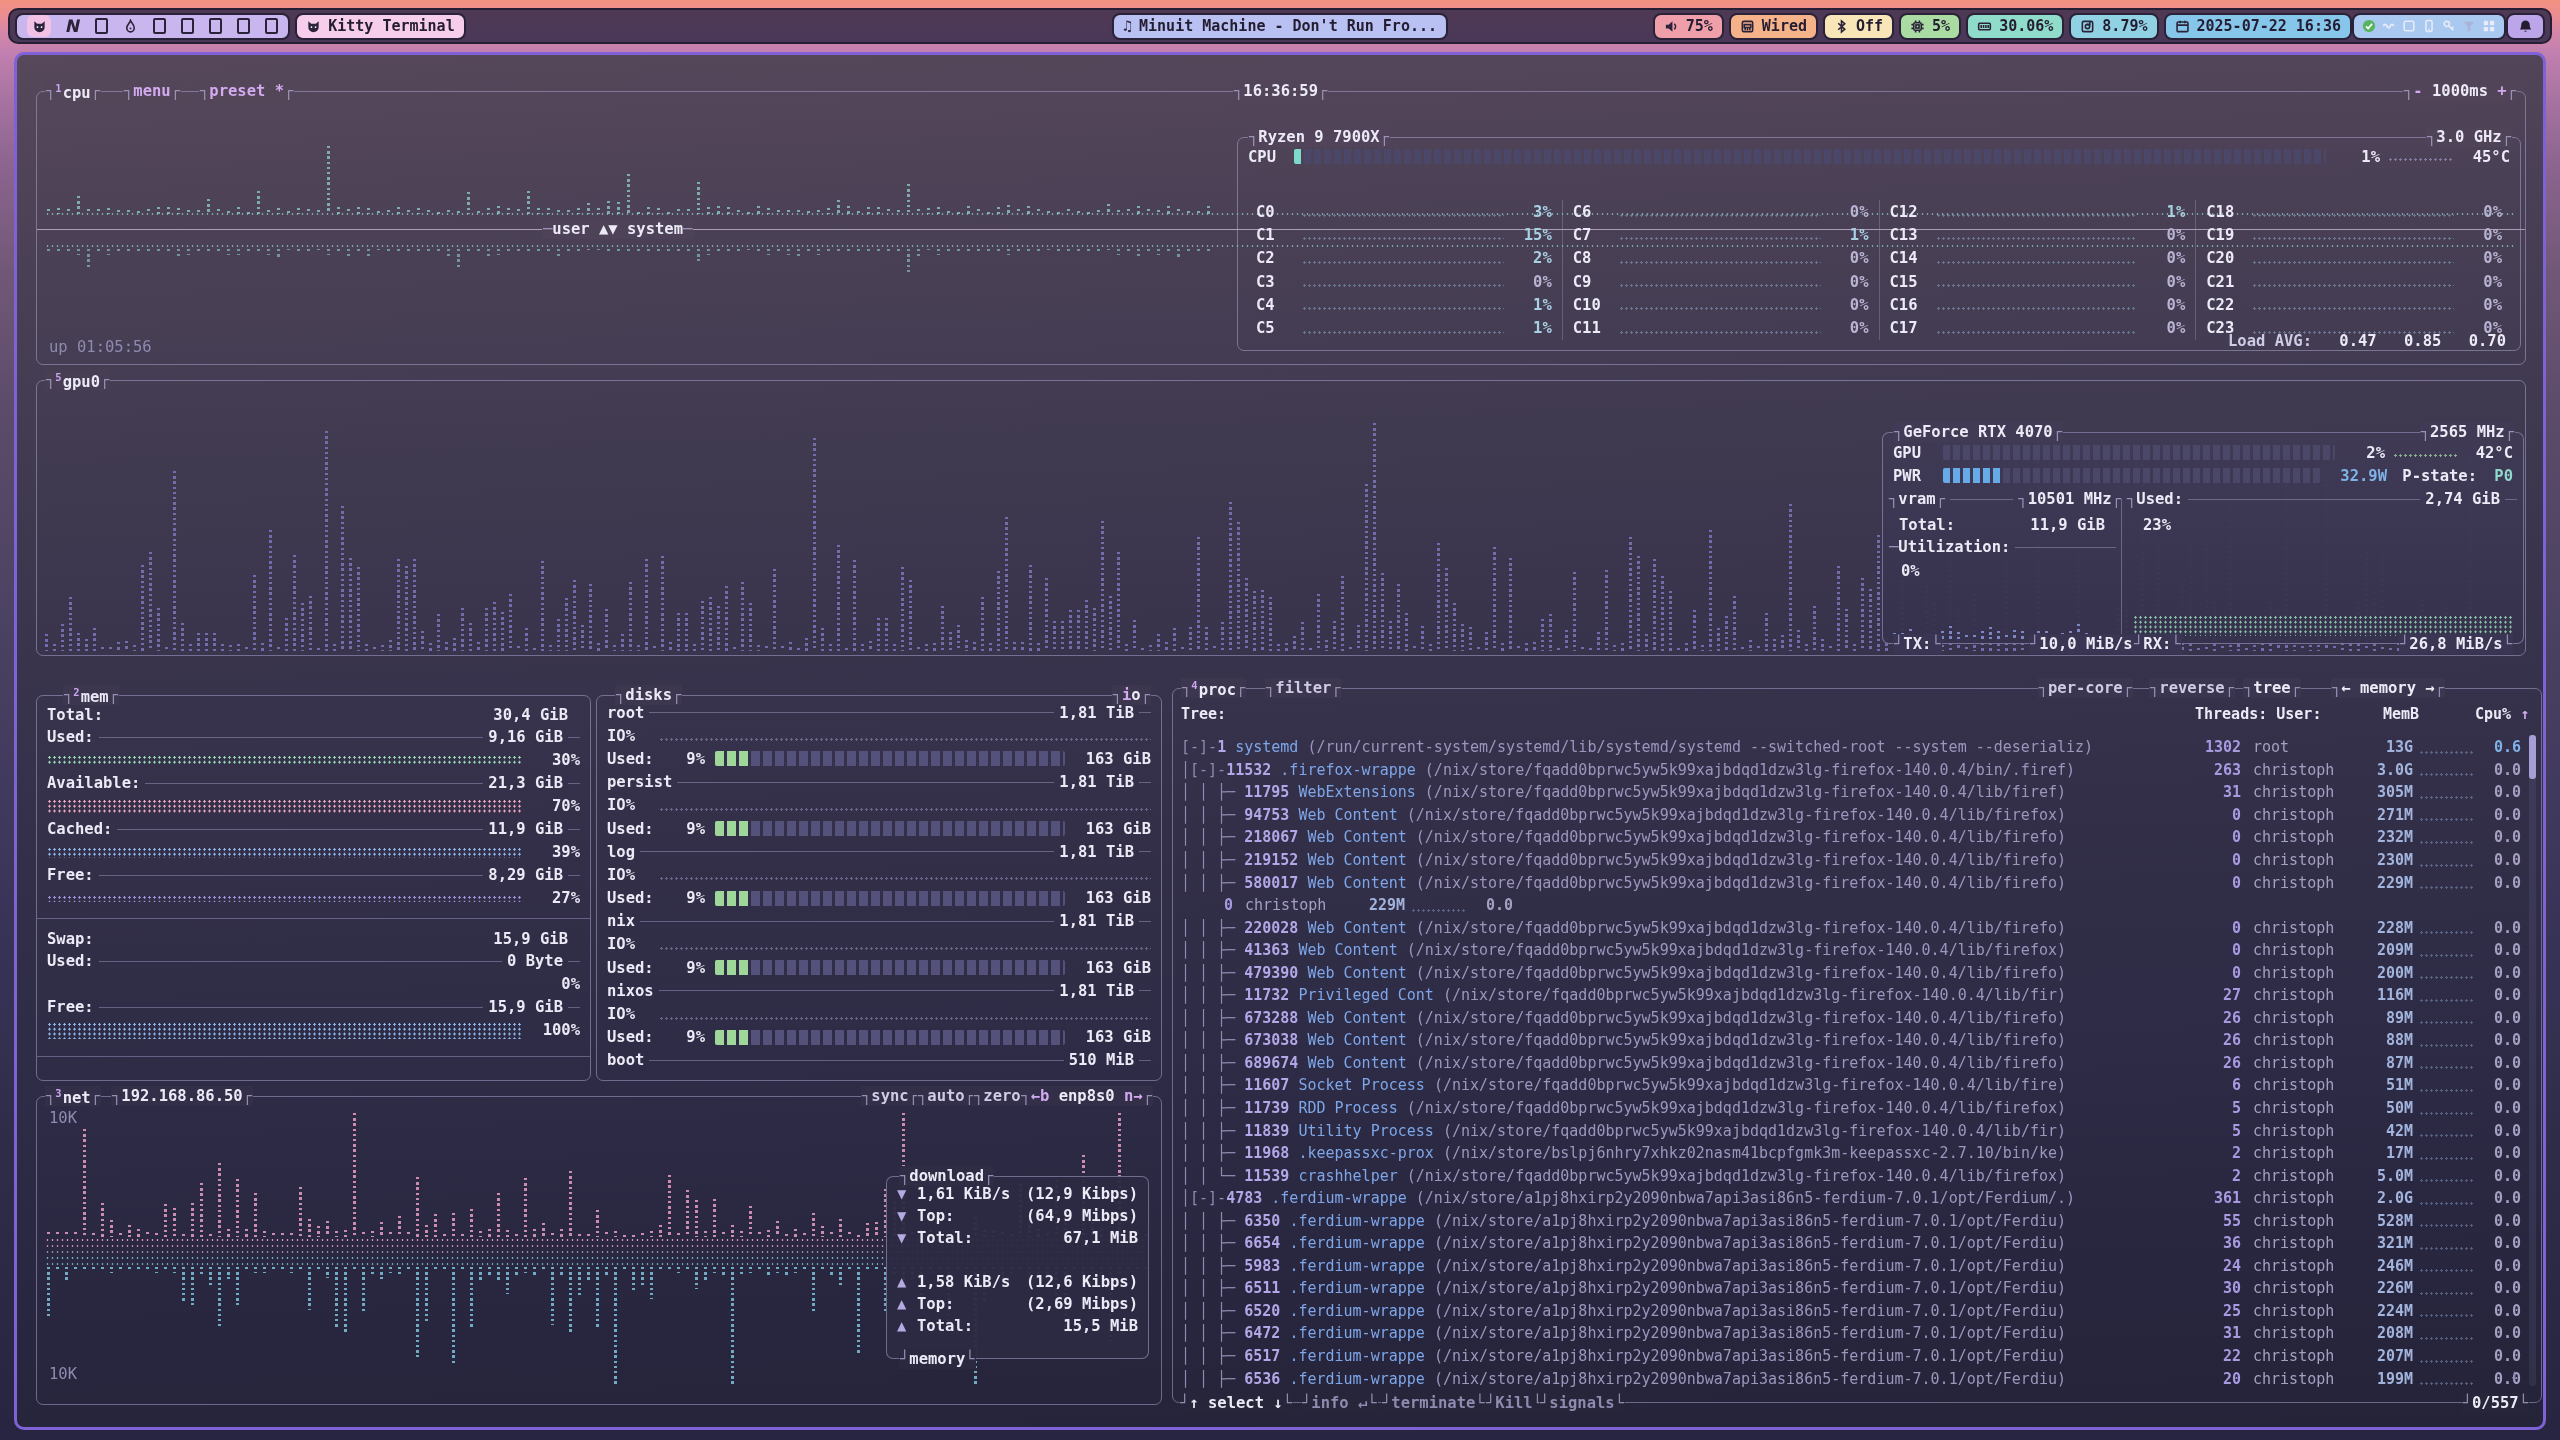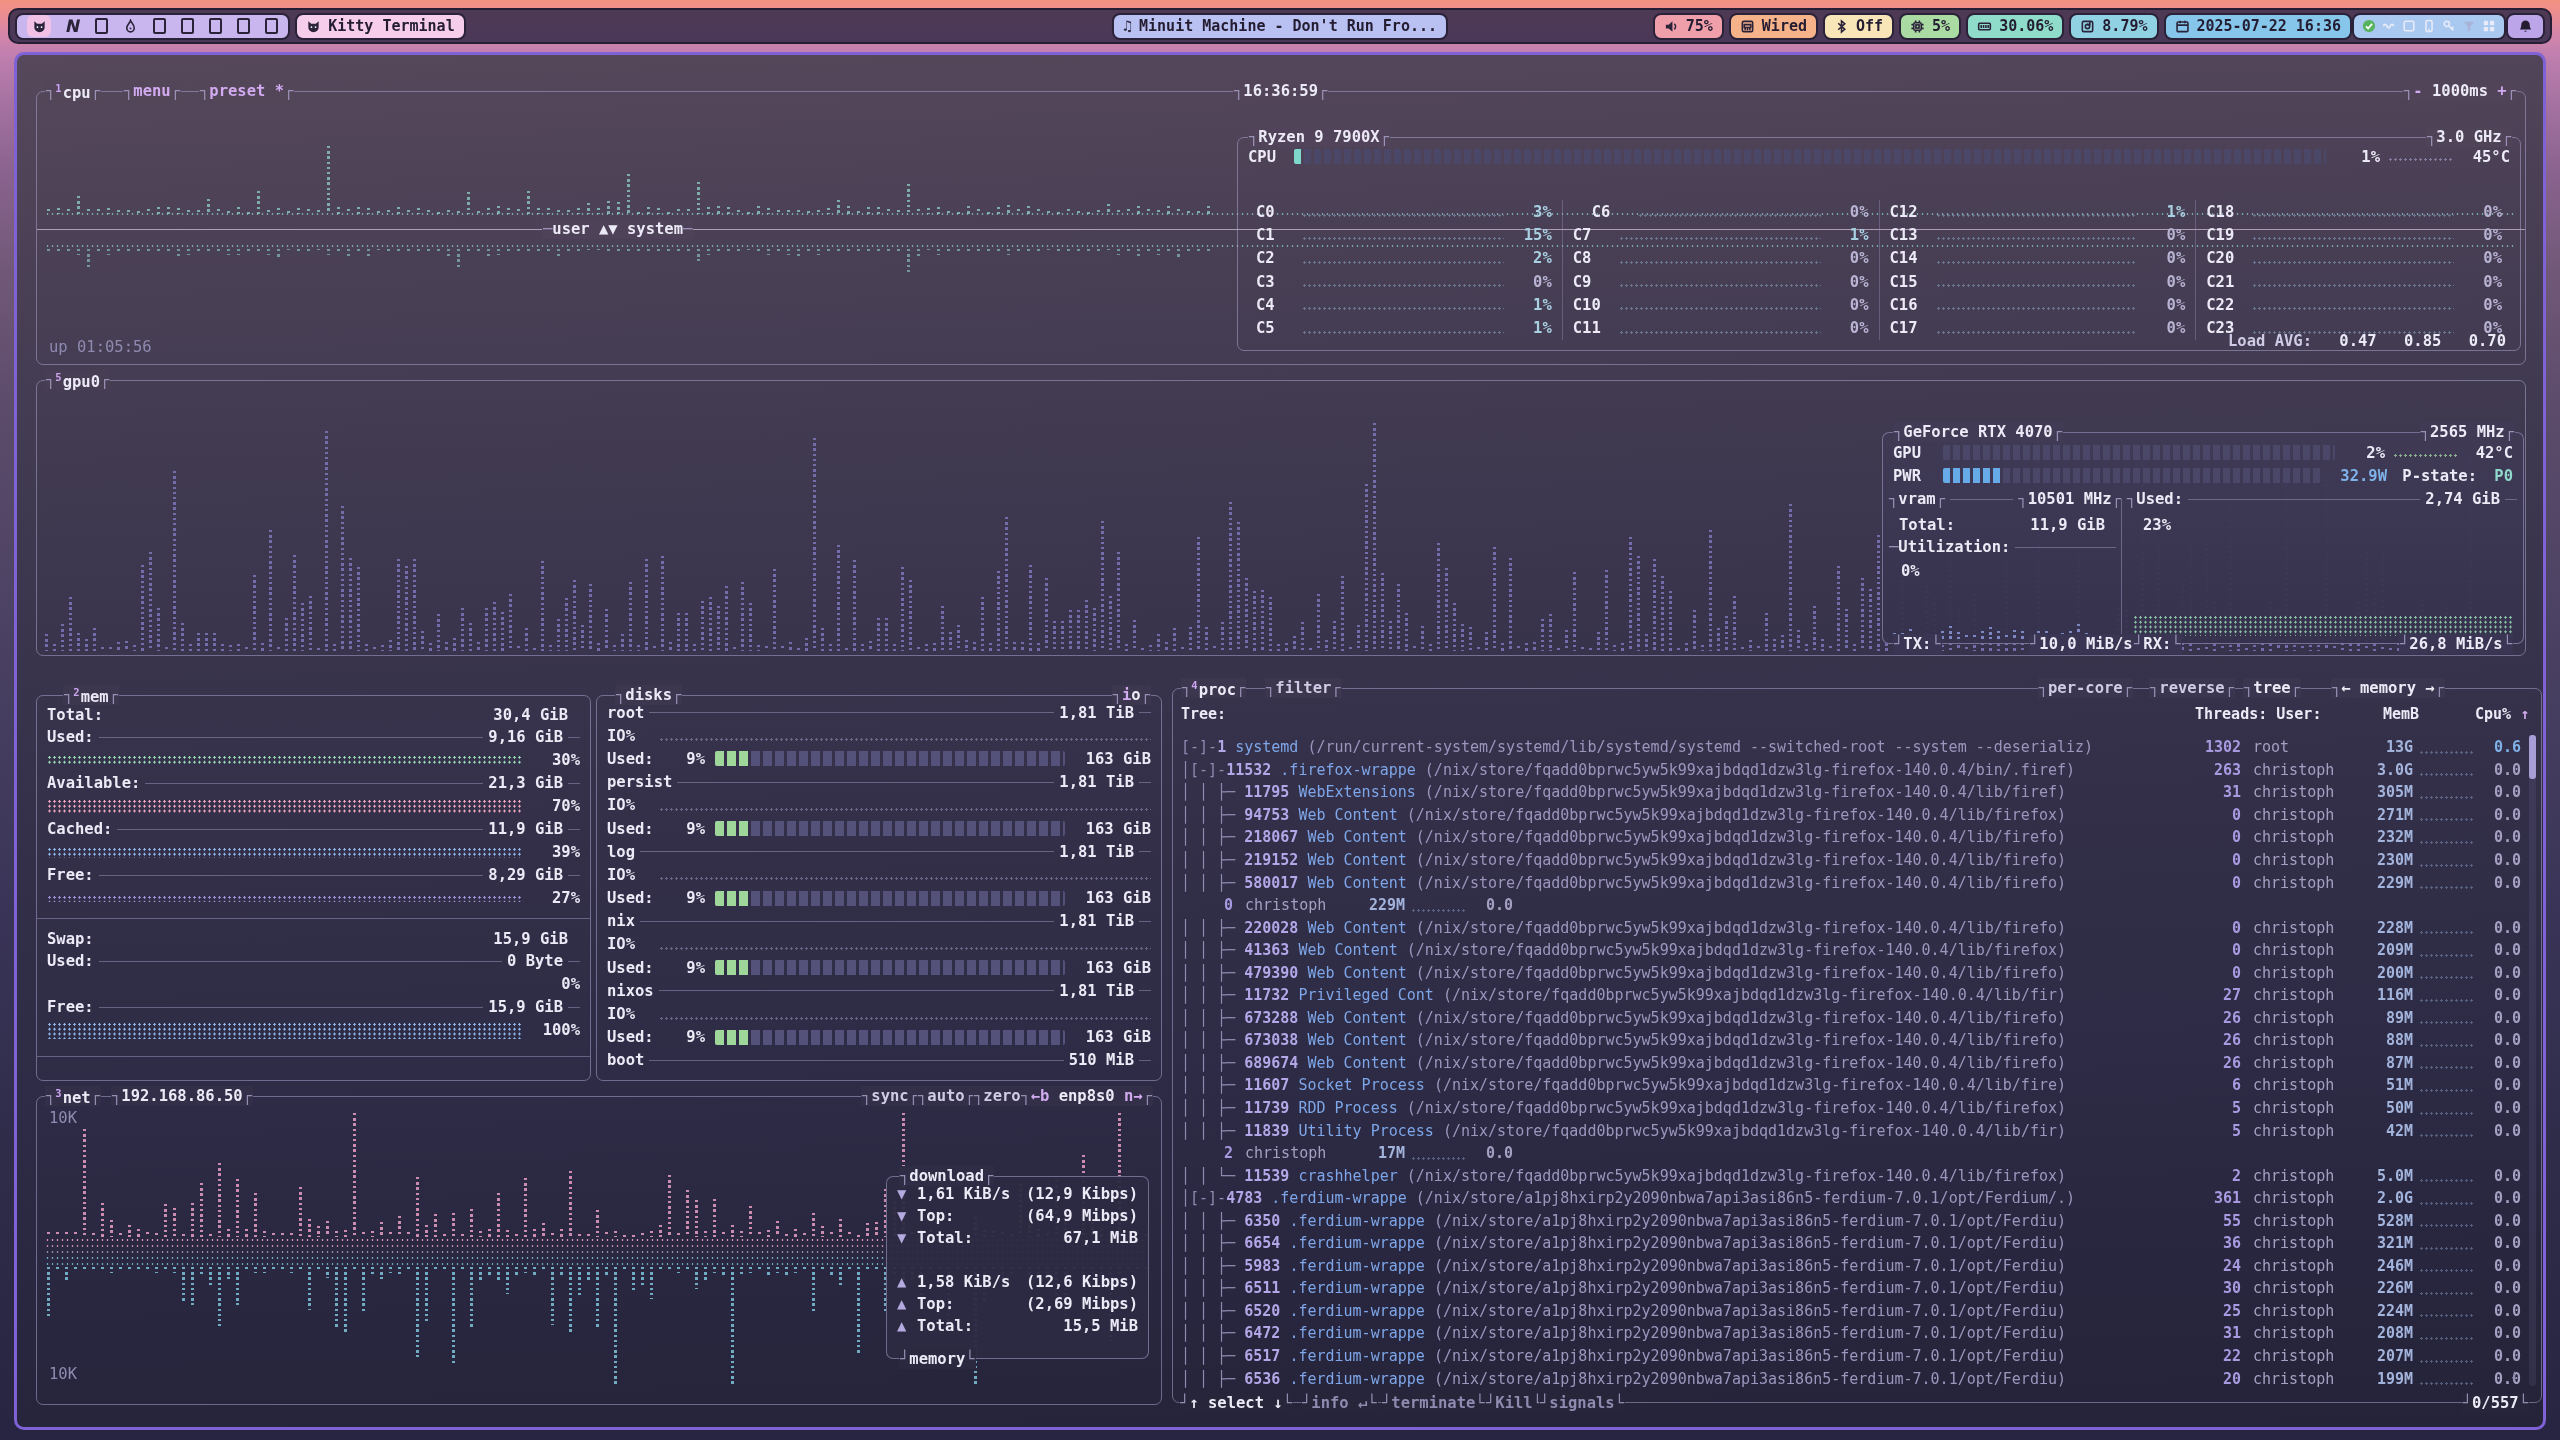--- a/index.html
+++ b/index.html
@@ -541,21 +541,21 @@
       <span class="dotline" style="flex:1;--c:rgba(136,160,190,.55);margin:8px 6px 0 0;"></span>
       <span class="rt" style="width:42px;font-weight:700;color:#a9d0e2">1%</span>
             </div>
             <div class="r" style="height: 23.3px; padding: 0px 2px;">
               <span class="w" style="width:46px;font-weight:700;">C5</span>
       <span class="dotline" style="flex:1;--c:rgba(136,160,190,.55);margin:8px 6px 0 0;"></span>
       <span class="rt" style="width:42px;font-weight:700;color:#a9d0e2">1%</span>
             </div>
           </div>
           <div style="flex: 1 1 0%; padding: 0px 8px; border-left: 1.5px solid rgba(150, 145, 185, 0.4);">
-            <div class="r" style="height: 23.3px; padding: 0px 2px; margin-left: 19px;">
+            <div class="r" style="height: 23.3px; padding: 0px 2px;">
               <span class="w" style="width:46px;font-weight:700;">C6</span>
       <span class="dotline" style="flex:1;--c:rgba(136,160,190,.55);margin:8px 6px 0 0;"></span>
       <span class="rt" style="width:42px;font-weight:700;color:#b9b4d4">0%</span>
             </div>
             <div class="r" style="height: 23.3px; padding: 0px 2px;">
               <span class="w" style="width:46px;font-weight:700;">C7</span>
       <span class="dotline" style="flex:1;--c:rgba(136,160,190,.55);margin:8px 6px 0 0;"></span>
       <span class="rt" style="width:42px;font-weight:700;color:#a9d0e2">1%</span>
             </div>
             <div class="r" style="height: 23.3px; padding: 0px 2px;">
@@ -1658,21 +1658,21 @@
     <span class="c-mem">51M</span><span class="c-spark dotline" style="--c:rgba(140,160,200,.45);margin-top:10px;"></span>
     <span class="c-cpu" style="color:#a5a0c2">0.0</span></div>
         <div class="prow"><span class="left"><span class="dim">│ │ ├─ </span><span class="pid" style="font-weight:700;">11739</span> <span class="pname">RDD Process</span> <span class="cmd">(/nix/store/fqadd0bprwc5yw5k99xajbdqd1dzw3lg-firefox-140.0.4/lib/firefox)</span></span>
     <span class="c-th">5</span><span class="c-user">christoph</span>
     <span class="c-mem">50M</span><span class="c-spark dotline" style="--c:rgba(140,160,200,.45);margin-top:10px;"></span>
     <span class="c-cpu" style="color:#a5a0c2">0.0</span></div>
         <div class="prow"><span class="left"><span class="dim">│ │ ├─ </span><span class="pid" style="font-weight:700;">11839</span> <span class="pname">Utility Process</span> <span class="cmd">(/nix/store/fqadd0bprwc5yw5k99xajbdqd1dzw3lg-firefox-140.0.4/lib/fir)</span></span>
     <span class="c-th">5</span><span class="c-user">christoph</span>
     <span class="c-mem">42M</span><span class="c-spark dotline" style="--c:rgba(140,160,200,.45);margin-top:10px;"></span>
     <span class="c-cpu" style="color:#a5a0c2">0.0</span></div>
-        <div class="prow">
+        <div class="prow"><span class="left"><span class="dim">│ │ ├─ </span><span class="pid" style="font-weight:700;">11968</span> <span class="pname">.keepassxc-prox</span> <span class="cmd">(/nix/store/bslpj6nhry7xhkz02nasm41bcpfgmk3m-keepassxc-2.7.10/bin/ke)</span></span>
     <span class="c-th">2</span><span class="c-user">christoph</span>
     <span class="c-mem">17M</span><span class="c-spark dotline" style="--c:rgba(140,160,200,.45);margin-top:10px;"></span>
     <span class="c-cpu" style="color:#a5a0c2">0.0</span></div>
         <div class="prow"><span class="left"><span class="dim">│ │ └─ </span><span class="pid" style="font-weight:700;">11539</span> <span class="pname">crashhelper</span> <span class="cmd">(/nix/store/fqadd0bprwc5yw5k99xajbdqd1dzw3lg-firefox-140.0.4/lib/firefox)</span></span>
     <span class="c-th">2</span><span class="c-user">christoph</span>
     <span class="c-mem">5.0M</span><span class="c-spark dotline" style="--c:rgba(140,160,200,.45);margin-top:10px;"></span>
     <span class="c-cpu" style="color:#a5a0c2">0.0</span></div>
         <div class="prow"><span class="left"><span class="dim">│[-]-</span><span class="pid" style="font-weight:700;">4783</span> <span class="pname">.ferdium-wrappe</span> <span class="cmd">(/nix/store/a1pj8hxirp2y2090nbwa7api3asi86n5-ferdium-7.0.1/opt/Ferdium/.)</span></span>
     <span class="c-th">361</span><span class="c-user">christoph</span>
     <span class="c-mem">2.0G</span><span class="c-spark dotline" style="--c:rgba(140,160,200,.45);margin-top:10px;"></span>

